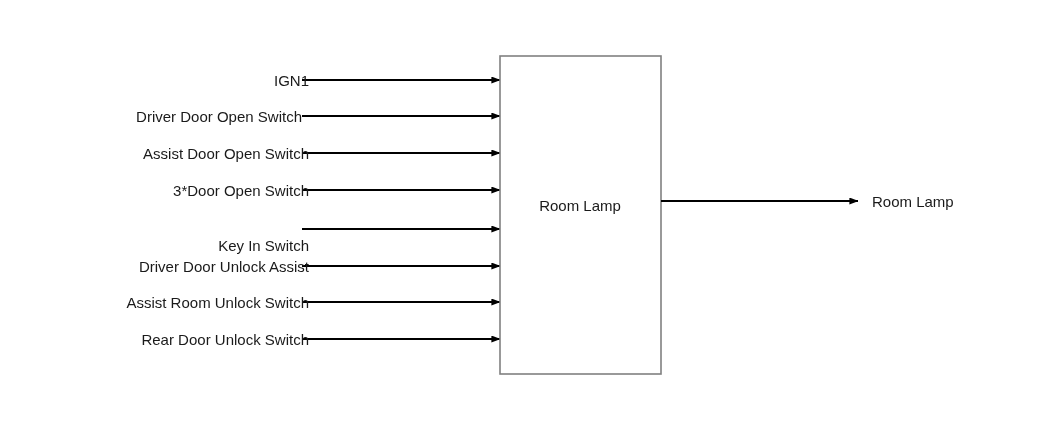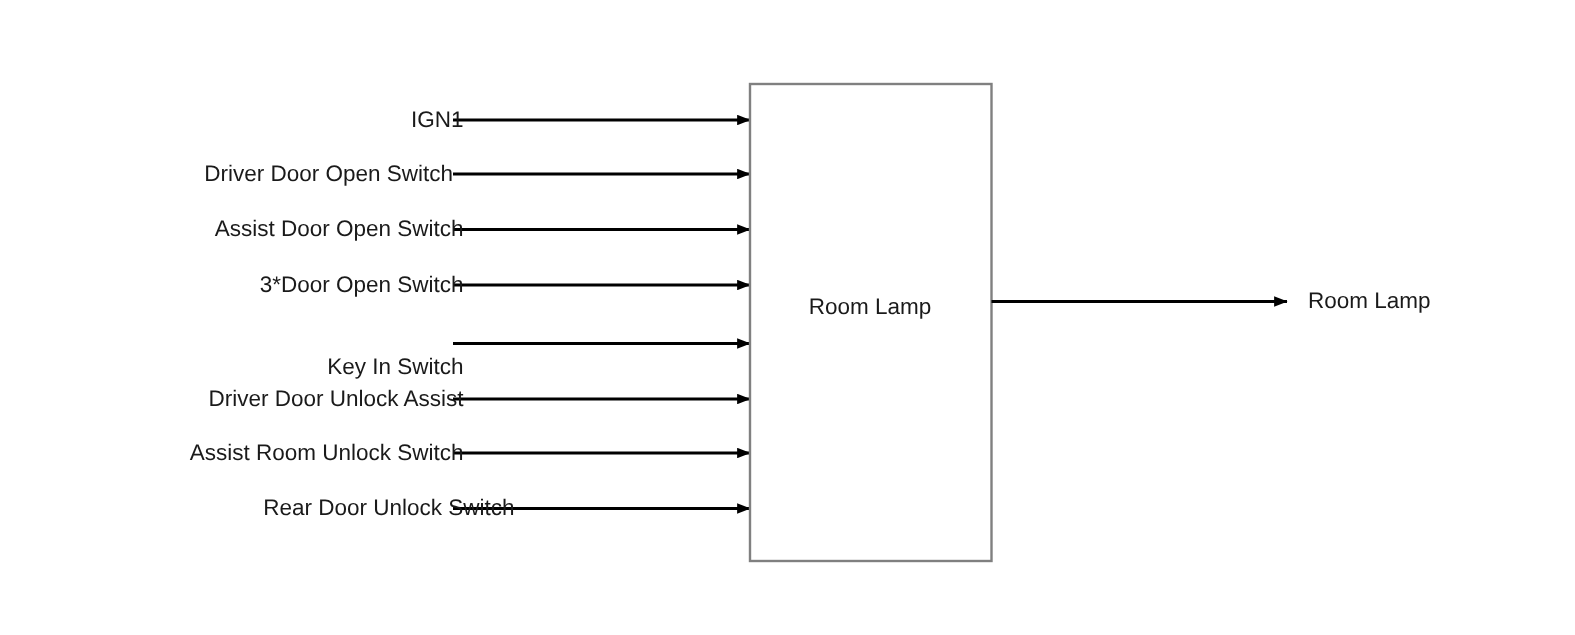--- a/index.html
+++ b/index.html
@@ -82,21 +82,21 @@
   </svg>
 
   <div id="input-labels">
       <div class="io-label input-label" style="right: 755px; top: 80px;">IGN1</div>
       <div class="io-label input-label" style="right: 762px; top: 116px;">Driver Door Open Switch</div>
       <div class="io-label input-label" style="right: 755px; top: 153px;">Assist Door Open Switch</div>
       <div class="io-label input-label" style="right: 755px; top: 190px;">3*Door Open Switch</div>
       <div class="io-label input-label" style="right: 755px; top: 229px; margin-top: 16px;">Key In Switch</div>
       <div class="io-label input-label" style="right: 755px; top: 266px;">Driver Door Unlock Assist</div>
       <div class="io-label input-label" style="right: 755px; top: 302px;">Assist Room Unlock Switch</div>
-      <div class="io-label input-label" style="right: 721px; top: 339px;">Rear Door Unlock Switch</div>
+      <div class="io-label input-label" style="right: 755px; top: 339px;">Rear Door Unlock Switch</div>
     </div>
   <div id="output-labels">
       <div class="io-label output-label" style="left: 872px; top: 201px;">Room Lamp</div>
     </div>
   <div id="block-labels">
       <div class="block-title" style="left: 580px; top: 205px;">Room Lamp</div>
     </div>
 
 </div>
 

